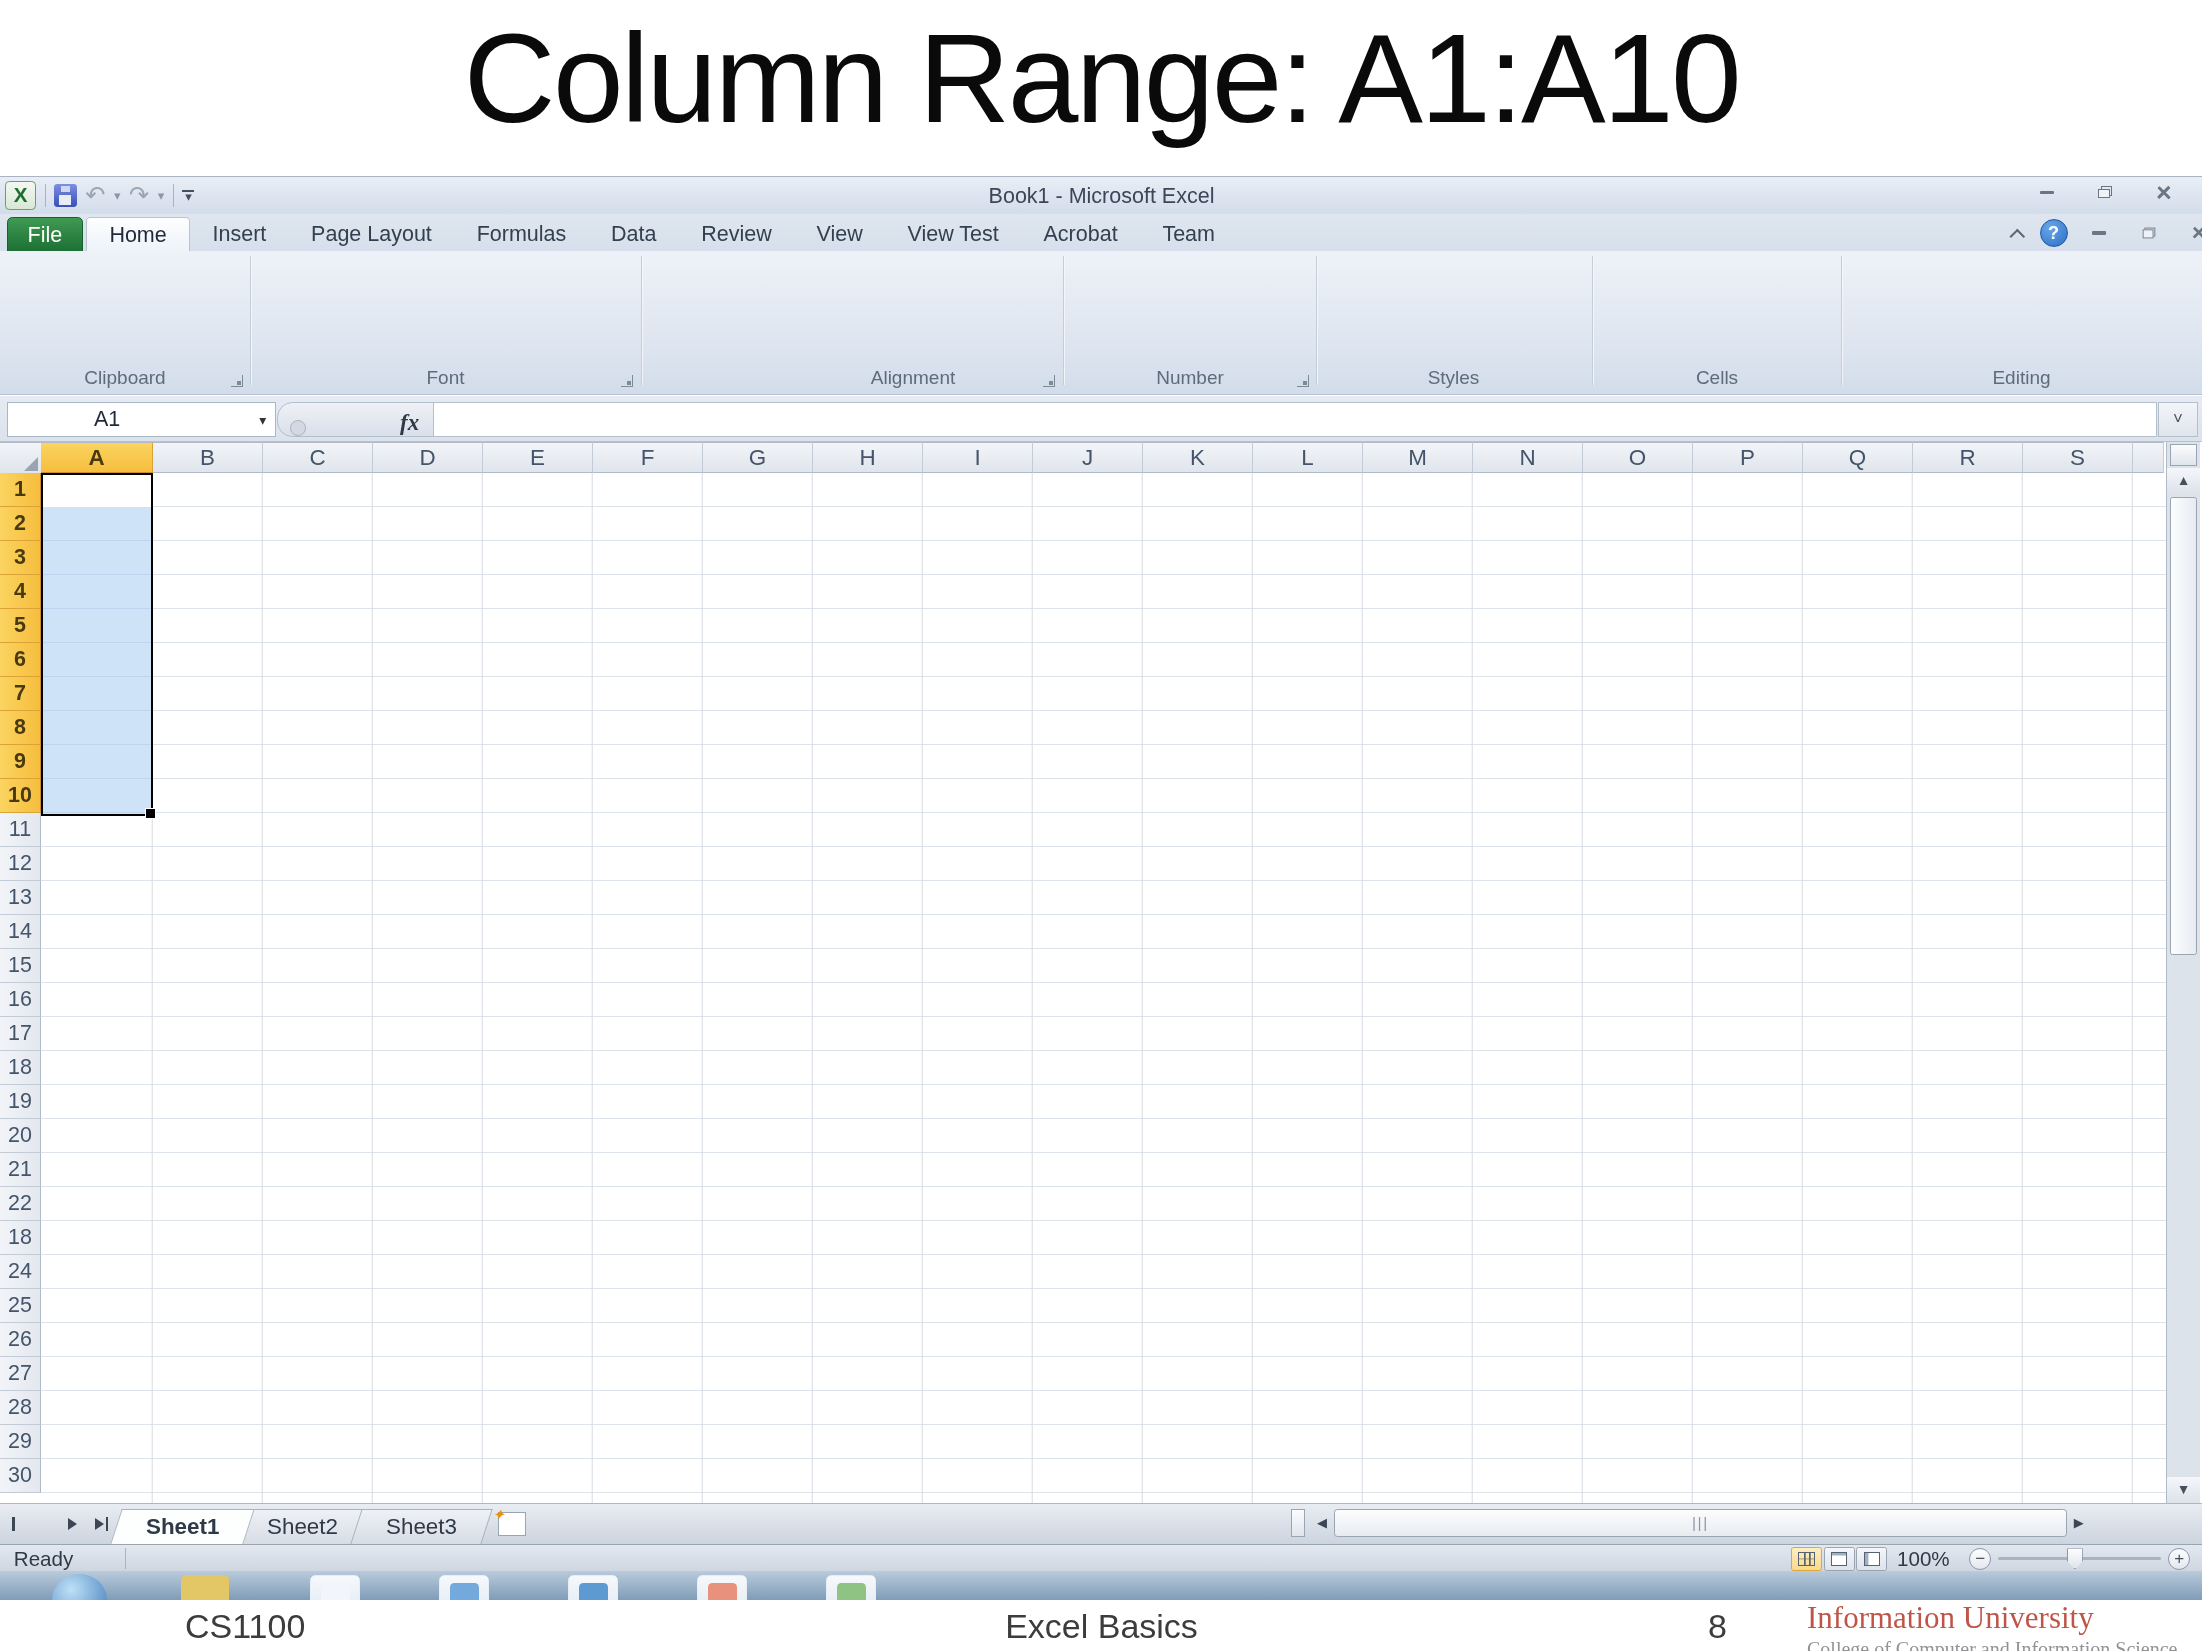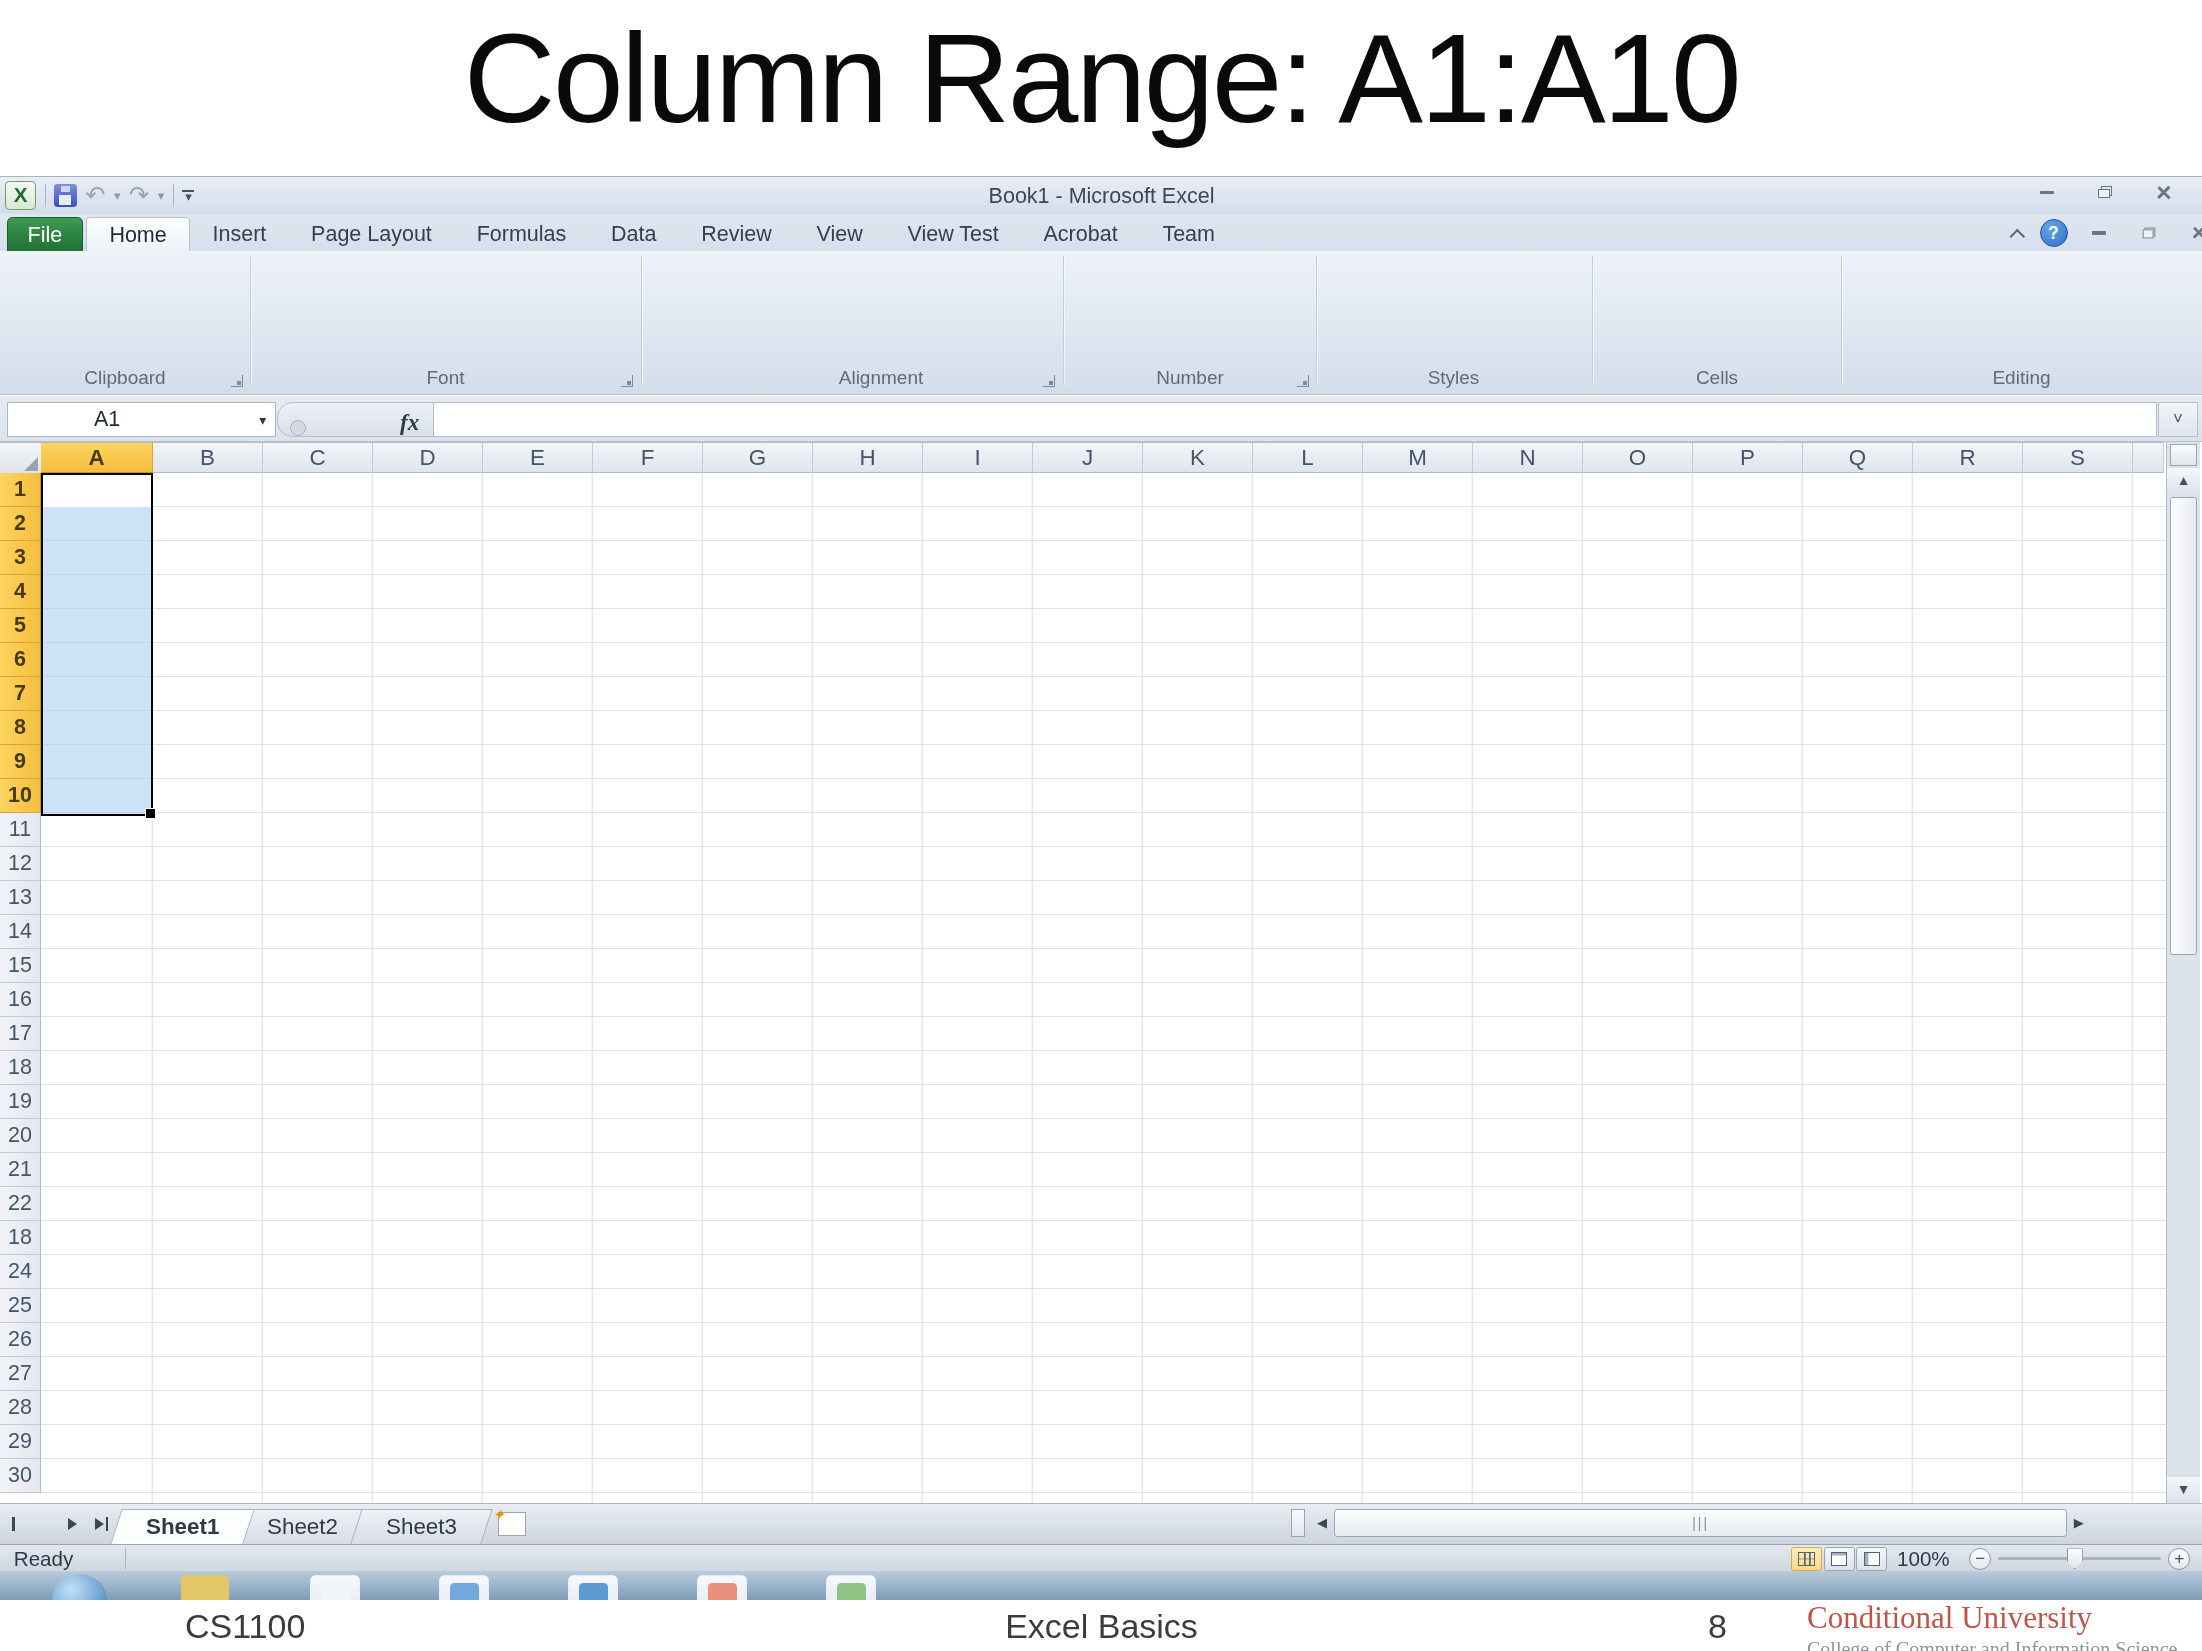--- a/index.html
+++ b/index.html
@@ -410,21 +410,21 @@
         <i>▸</i>
       </span>
     </div>
   <div class="smbtn" style="left:860px;top:306px">
     <span class="merge-ic">
         <i></i>
       </span>
     <span>Merge &amp; Center</span>
     <span class="drop">▾</span>
   </div>
-  <div class="glabel" style="left:646px;width:470px">Alignment</div>
+  <div class="glabel" style="left:678px;width:470px">Alignment</div>
   <span class="launcher" style="left:1043px">
       <i></i>
     </span>
   <span class="gsep" style="left:1063px"></span>
 
   <div class="combo" style="left:1077px;top:259px;width:222px;height:31px">
     <span>General</span>
     <span class="drop">▾</span>
   </div>
   <div class="smbtn" style="left:1084px;top:305px">
@@ -695,17 +695,17 @@
       </span><span class="tico framed" style="left: 826px;">
         <i style="display: block; margin: 6.9px auto; width: 29px; height: 27.5px; border-radius: 4.3px; background: rgb(143, 195, 131);"></i>
       </span></span>
 </div>
 
 <div class="abs footer">
   <span class="f-course">CS1100</span>
   <span class="f-center">Excel Basics</span>
   <span class="f-page">8</span>
   <span class="ne">
-    <div class="ne-top">Conditional University</div>
+    <div class="ne-top">Information University</div>
     <div class="ne-sub">College of Computer and Information Science</div>
   </span>
 </div>
 
 
 </body></html>

